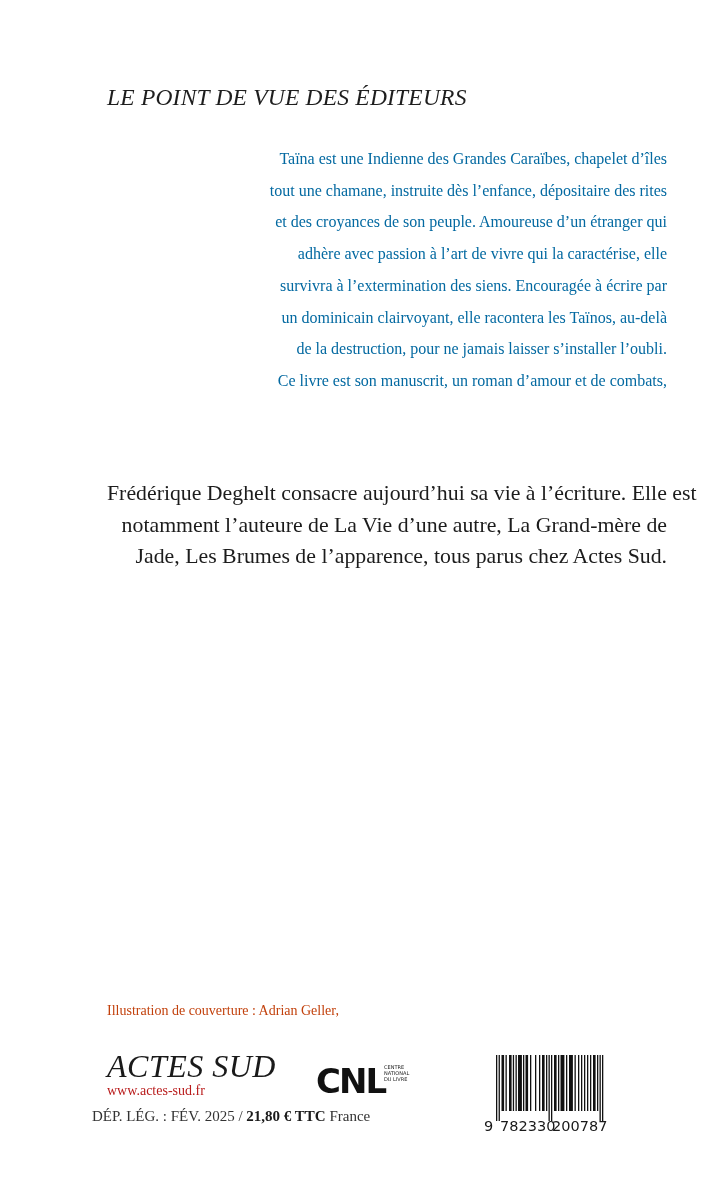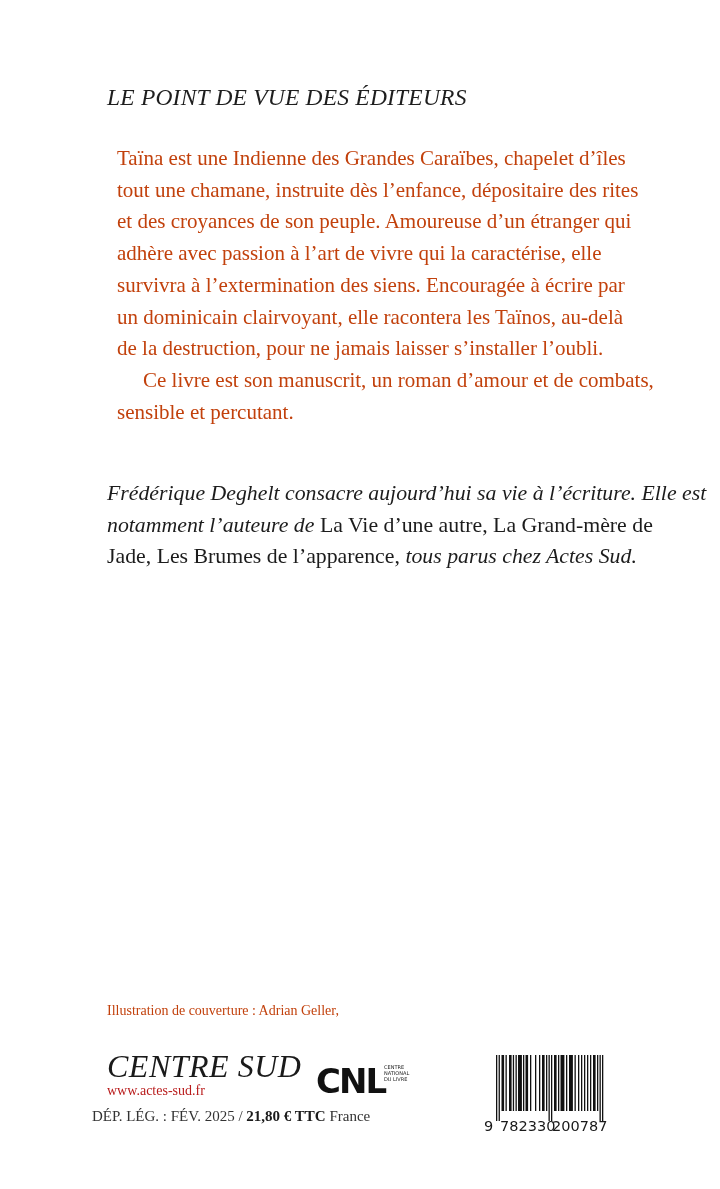--- a/index.html
+++ b/index.html
@@ -1,35 +1,35 @@
 <!DOCTYPE html>
 <html><head>
   <meta charset="utf-8">
   <style>
     html, body { margin: 0; padding: 0; background: #ffffff; }
     body {
       width: 720px; height: 1189px; position: relative; overflow: hidden;
       font-family: "Liberation Serif", "DejaVu Serif", serif; color: #1c1c1c;
     }
-    .abs { position: absolute; }
+    .abs { position: absolute; text-align: right; }
     .heading {
       left: 107px; top: 84px; font-size: 23.5px; font-style: italic;
       letter-spacing: 0.2px; white-space: nowrap; color: #1e1e1e;
     }
     .body-text {
-      left: 117px; top: 143px; width: 560px; font-size: 21px;
-      line-height: 31.7px; color: #c2410c;
+      left: 107px; top: 143px; width: 560px; font-size: 16px;
+      line-height: 31.7px; color: #0369a1;
     }
     .line { display: block; white-space: nowrap; }
     .indent { padding-left: 26px; }
     .bio {
       left: 107px; top: 478px; width: 560px; font-size: 21.8px;
       line-height: 31.5px; color: #1c1c1c;
     }
-    .it { font-style: italic; }
+    .it { }
     .credit {
       left: 107px; top: 1001px; font-size: 14px; line-height: 20px;
       color: #c2410c; white-space: nowrap;
     }
     .publisher-logo {
       left: 107px; top: 1048px; font-size: 32px; font-style: italic;
       letter-spacing: 0.5px; color: #1a1a1a; white-space: nowrap;
     }
     .website {
       left: 107px; top: 1083px; font-size: 14px; color: #b91c1c; white-space: nowrap;
@@ -53,34 +53,33 @@
 
 <div class="abs body-text">
   <span class="line">Taïna est une Indienne des Grandes Caraïbes, chapelet d’îles</span>
   <span class="line">tout une chamane, instruite dès l’enfance, dépositaire des rites</span>
   <span class="line">et des croyances de son peuple. Amoureuse d’un étranger qui</span>
   <span class="line">adhère avec passion à l’art de vivre qui la caractérise, elle</span>
   <span class="line">survivra à l’extermination des siens. Encouragée à écrire par</span>
   <span class="line">un dominicain clairvoyant, elle racontera les Taïnos, au-delà</span>
   <span class="line">de la destruction, pour ne jamais laisser s’installer l’oubli.</span>
   <span class="line indent">Ce livre est son manuscrit, un roman d’amour et de combats,</span>
-  <span class="line">sensible et percutant.</span>
 </div>
 
 <div class="abs bio">
   <span class="line it">Frédérique Deghelt consacre aujourd’hui sa vie à l’écriture. Elle est</span>
   <span class="line"><span class="it">notamment l’auteure de </span><span>La Vie d’une autre, La Grand-mère de</span></span>
   <span class="line"><span>Jade, Les Brumes de l’apparence, </span><span class="it">tous parus chez Actes Sud.</span></span>
 </div>
 
 <div class="abs credit">
   <span class="line">Illustration de couverture : Adrian Geller,</span>
 </div>
 
-<div class="abs publisher-logo">CENTRE SUD</div>
+<div class="abs publisher-logo">ACTES SUD</div>
 <div class="abs website">www.actes-sud.fr</div>
 
 <div class="abs legal"><span>DÉP. LÉG. : FÉV. 2025 / </span><b>21,80 € TTC</b><span> France</span></div>
 
 <div class="abs cnl">
   <svg width="100" height="40" viewBox="0 0 100 40">
     <text x="0" y="33" font-family="DejaVu Sans, sans-serif" font-weight="bold" font-size="34" fill="#111" letter-spacing="-2">CNL</text>
     <text x="68" y="9" font-family="DejaVu Sans, sans-serif" font-size="5" fill="#222">CENTRE</text>
     <text x="68" y="15" font-family="DejaVu Sans, sans-serif" font-size="5" fill="#222">NATIONAL</text>
     <text x="68" y="21" font-family="DejaVu Sans, sans-serif" font-size="5" fill="#222">DU LIVRE</text>

